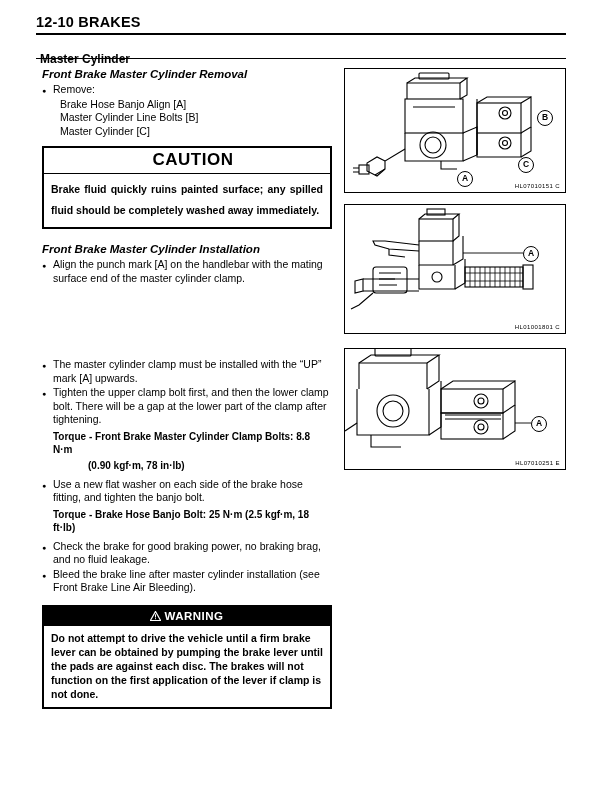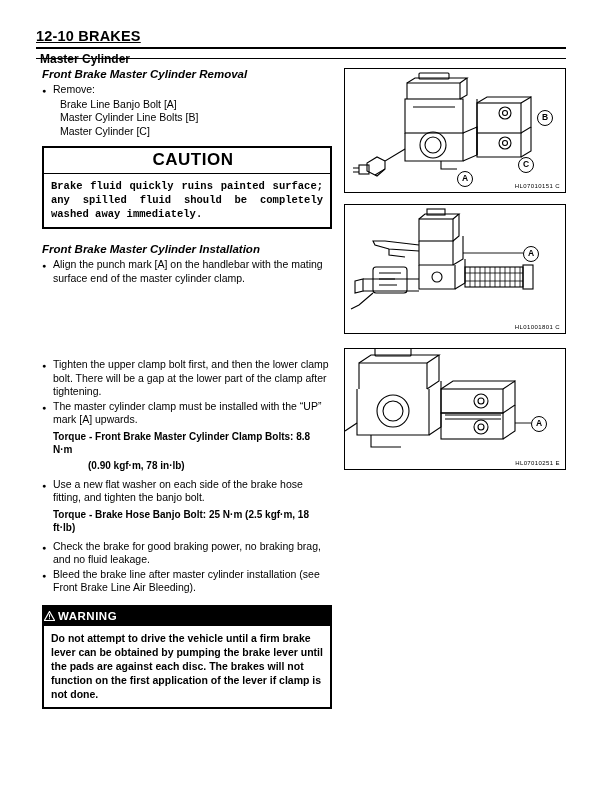--- a/index.html
+++ b/index.html
@@ -19,23 +19,22 @@
     position: absolute;
     left: 0; top: 0;
     width: 602px;
     height: 799px;
   }
 
   
   .page-header {
     position: absolute;
     left: 36px;
-    top: 28px;
+    top: 14px;
     width: 530px;
-    text-decoration: underline;
   }
   .page-header .title {
     font-size: 14.5px;
     font-weight: bold;
     letter-spacing: 0.2px;
     padding-bottom: 3px;
   }
   .rule-thick {
     border-bottom: 2px solid #000;
     width: 100%;
@@ -100,36 +99,35 @@
     text-align: center;
     font-size: 17px;
     font-weight: bold;
     padding: 2px 0 3px 12px;
     border-bottom: 1.5px solid #000;
     letter-spacing: 0.5px;
   }
   .caution-body {
     font-size: 10.5px;
     font-weight: bold;
-    line-height: 14px;
+    line-height: 21px;
     padding: 5px 7px 6px 7px;
     text-align: justify;
-    font-family: Liberation Mono, monospace;
   }
 
   
   .warning-box {
     border: 2px solid #000;
     margin-top: 10px;
     width: 286px;
   }
   .warning-head {
     background: #000;
     color: #fff;
-    text-align: left;
+    text-align: center;
     font-size: 11.5px;
     font-weight: bold;
     padding: 3px 0 4px 0;
     letter-spacing: 0.5px;
   }
   .warning-head .tri {
     display: inline-block;
     vertical-align: -1px;
     margin-right: 3px;
   }
@@ -192,39 +190,39 @@
     <div class="rule-thick"></div>
   </div>
   <div class="section-title">Master Cylinder</div>
   <div class="section-rule"></div>
 
   <div class="col-left">
 
     <div class="sub-head">Front Brake Master Cylinder Removal</div>
 
     <div class="bullet-line">Remove:</div>
-    <div class="plain-line indent-1">Brake Line Banjo Bolt [A]</div>
+    <div class="plain-line indent-1">Brake Hose Banjo Align [A]</div>
     <div class="plain-line indent-1">Master Cylinder Line Bolts [B]</div>
     <div class="plain-line indent-1">Master Cylinder [C]</div>
 
     <div class="caution-box">
       <div class="caution-head">CAUTION</div>
       <div class="caution-body">Brake fluid quickly ruins painted surface; any spilled fluid should be completely washed away immediately.</div>
     </div>
 
     <div class="gap-m"></div>
 
     <div class="sub-head">Front Brake Master Cylinder Installation</div>
     <div class="bullet-line">Align the punch mark [A] on the handlebar with the mating surface end of the master cylinder clamp.</div>
 
     <div class="gap-l"></div>
     <div style="height:26px"></div>
 
+    <div class="bullet-line">The master cylinder clamp must be installed with the “UP” mark [A] upwards.</div>
     <div class="bullet-line">Tighten the upper clamp bolt first, and then the lower clamp bolt.  There will be a gap at the lower part of the clamp after tightening.</div>
-    <div class="bullet-line">The master cylinder clamp must be installed with the “UP” mark [A] upwards.</div>
 
     <div class="torque-line">Torque - Front Brake Master Cylinder Clamp Bolts: 8.8 N·m</div>
     <div class="torque-line cont">(0.90 kgf·m, 78 in·lb)</div>
 
     <div class="gap-s"></div>
     <div class="bullet-line">Use a new flat washer on each side of the brake hose fitting, and tighten the banjo bolt.</div>
 
     <div class="torque-line">Torque - Brake Hose Banjo Bolt: 25 N·m (2.5 kgf·m, 18 ft·lb)</div>
 
     <div class="gap-s"></div>

